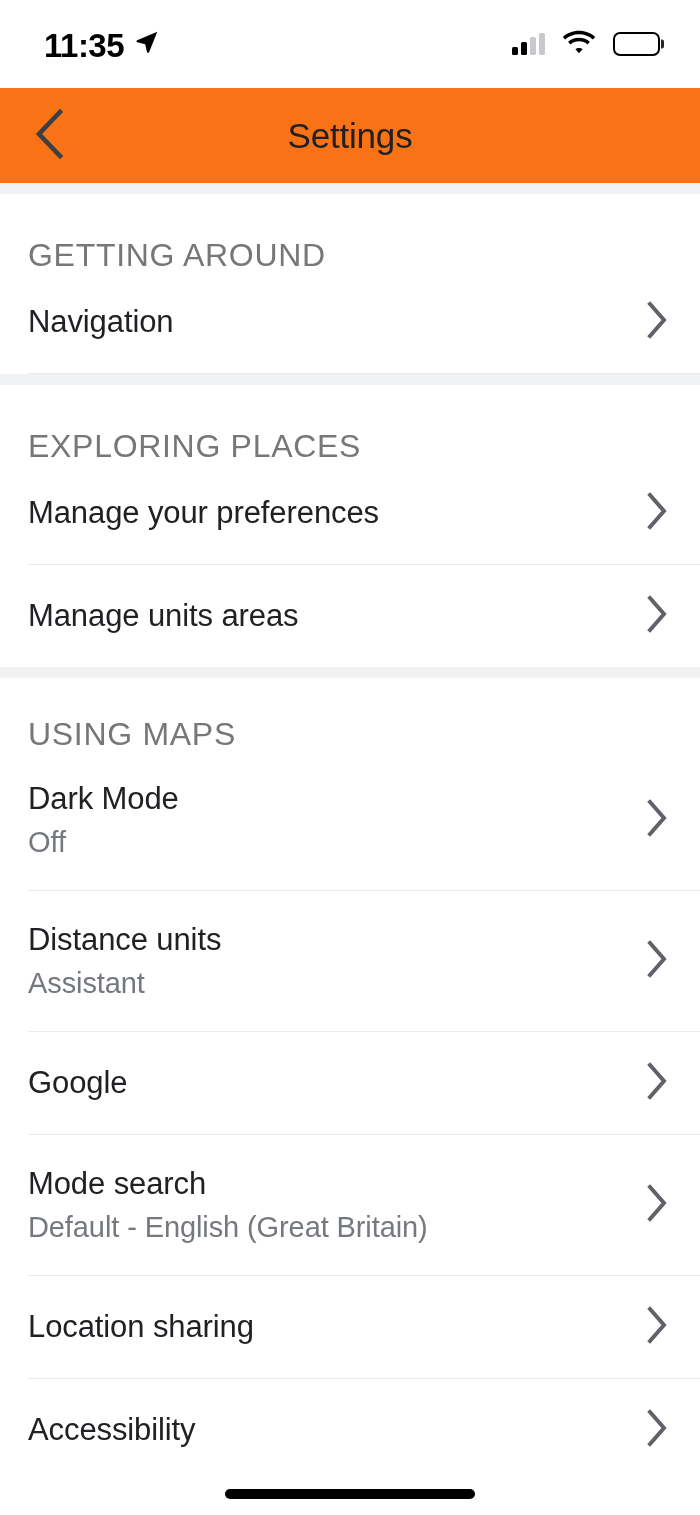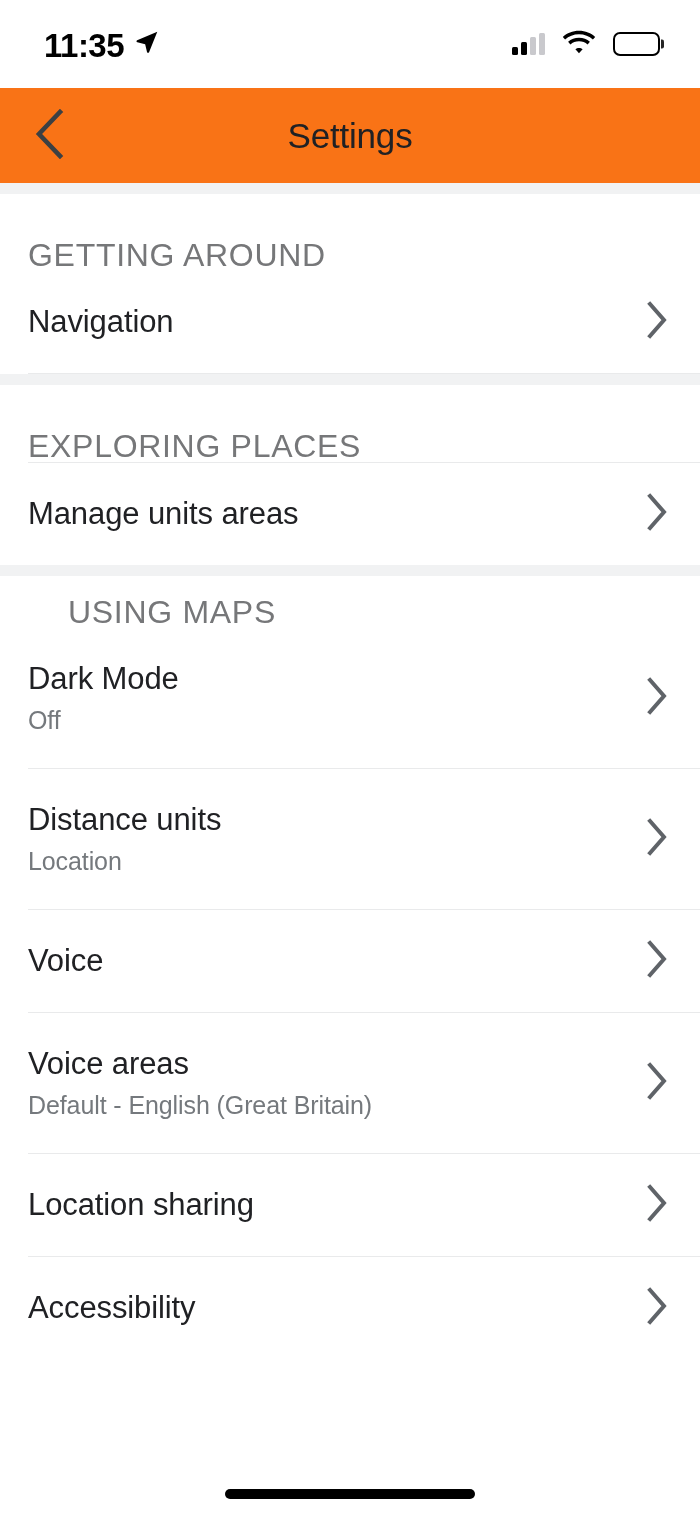--- a/index.html
+++ b/index.html
@@ -144,21 +144,21 @@
     background: #ffffff;
   }
   .section-header {
     font-size: 32px;
     color: #767779;
     letter-spacing: 0.7px;
     padding: 45px 0 0 28px;
     font-weight: 400;
     line-height: 1;
   }
-  .section.tight .section-header { padding-top: 20px; margin-left: 40px; }
+  .section.tight .section-header { padding-top: 40px; }
 
   .row {
     position: relative;
     display: flex;
     align-items: center;
     justify-content: space-between;
     padding: 0 30px 0 28px;
     box-sizing: border-box;
     cursor: pointer;
     min-height: 102px;
@@ -170,21 +170,21 @@
     justify-content: center;
     gap: 11px;
   }
   .row .title {
     font-size: 31px;
     color: #202124;
     line-height: 1.05;
     letter-spacing: -0.1px;
   }
   .row .sub {
-    font-size: 25px;
+    font-size: 29px;
     color: #75797d;
     line-height: 1.05;
     letter-spacing: -0.1px;
   }
   .divider {
     height: 1px;
     background: #e9eaeb;
     margin-left: 28px;
   }
   .chev-right { display: block; flex: 0 0 auto; }
@@ -270,20 +270,30 @@
 
       <div class="divider"></div>
 
     </div>
 
     <div class="gap"></div>
 
     <div class="section">
       <div class="section-header">EXPLORING PLACES</div>
 
+      <div class="row">
+        <div class="labels">
+          <span class="title">Manage your preferences</span>
+        </div>
+        <span class="chev-right">
+          <svg width="26" height="40" viewBox="0 0 26 40" aria-hidden="true">
+            <path d="M6 4l14 16L6 36" fill="none" stroke="#5f6368" stroke-width="4" stroke-linecap="square"></path>
+          </svg>
+        </span>
+      </div>
 
       <div class="divider"></div>
 
       <div class="row">
         <div class="labels">
           <span class="title">Manage units areas</span>
         </div>
         <span class="chev-right">
           <svg width="26" height="40" viewBox="0 0 26 40" aria-hidden="true">
             <path d="M6 4l14 16L6 36" fill="none" stroke="#5f6368" stroke-width="4" stroke-linecap="square"></path>
@@ -307,47 +317,47 @@
             <path d="M6 4l14 16L6 36" fill="none" stroke="#5f6368" stroke-width="4" stroke-linecap="square"></path>
           </svg>
         </span>
       </div>
 
       <div class="divider"></div>
 
       <div class="row two-line">
         <div class="labels">
           <span class="title">Distance units</span>
-          <span class="sub">Location</span>
-        </div>
-        <span class="chev-right">
-          <svg width="26" height="40" viewBox="0 0 26 40" aria-hidden="true">
-            <path d="M6 4l14 16L6 36" fill="none" stroke="#5f6368" stroke-width="4" stroke-linecap="square"></path>
-          </svg>
-        </span>
-      </div>
-
-      <div class="divider"></div>
-
-      <div class="row">
-        <div class="labels">
-          <span class="title">Voice</span>
+          <span class="sub">Assistant</span>
+        </div>
+        <span class="chev-right">
+          <svg width="26" height="40" viewBox="0 0 26 40" aria-hidden="true">
+            <path d="M6 4l14 16L6 36" fill="none" stroke="#5f6368" stroke-width="4" stroke-linecap="square"></path>
+          </svg>
+        </span>
+      </div>
+
+      <div class="divider"></div>
+
+      <div class="row">
+        <div class="labels">
+          <span class="title">Google</span>
         </div>
         <span class="chev-right">
           <svg width="26" height="40" viewBox="0 0 26 40" aria-hidden="true">
             <path d="M6 4l14 16L6 36" fill="none" stroke="#5f6368" stroke-width="4" stroke-linecap="square"></path>
           </svg>
         </span>
       </div>
 
       <div class="divider"></div>
 
       <div class="row two-line">
         <div class="labels">
-          <span class="title">Voice areas</span>
+          <span class="title">Mode search</span>
           <span class="sub">Default - English (Great Britain)</span>
         </div>
         <span class="chev-right">
           <svg width="26" height="40" viewBox="0 0 26 40" aria-hidden="true">
             <path d="M6 4l14 16L6 36" fill="none" stroke="#5f6368" stroke-width="4" stroke-linecap="square"></path>
           </svg>
         </span>
       </div>
 
       <div class="divider"></div>

